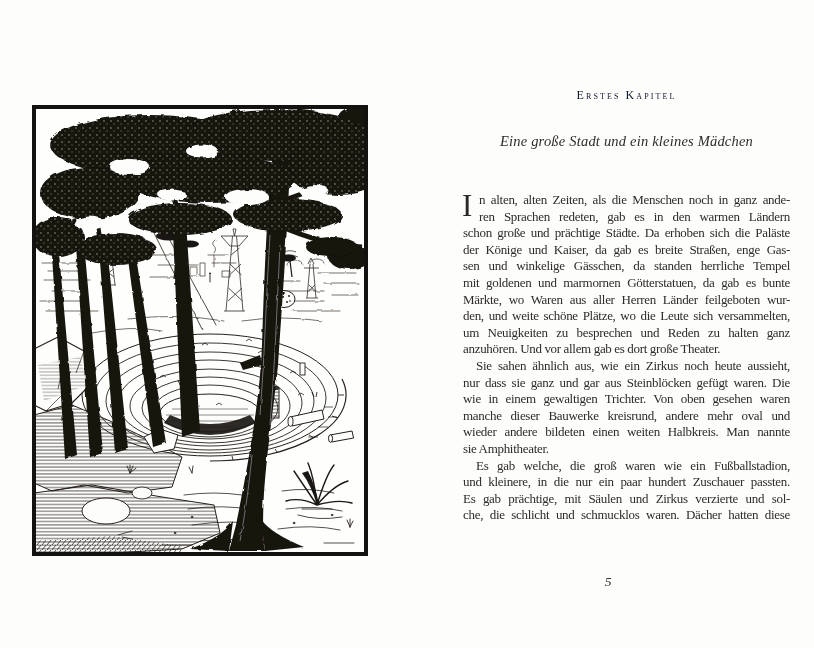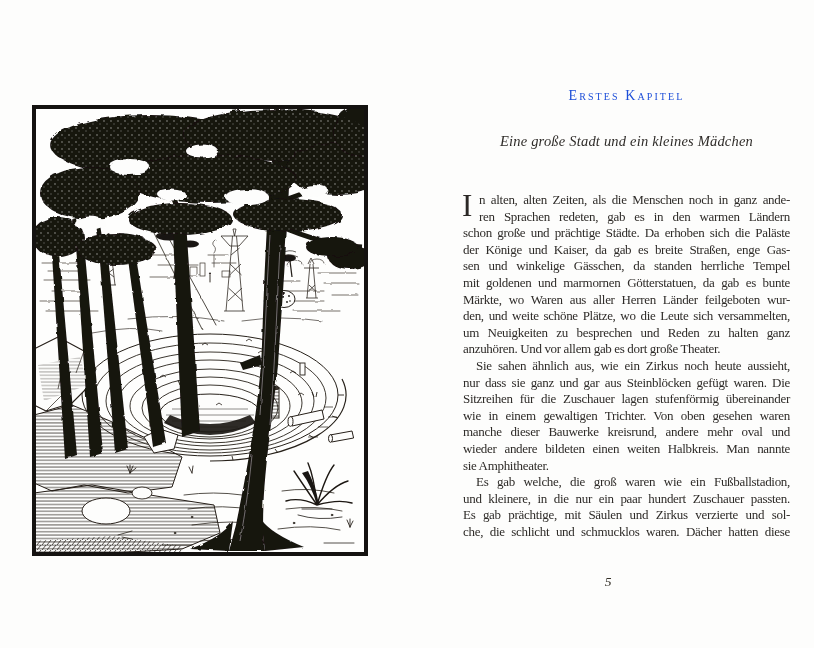--- a/index.html
+++ b/index.html
@@ -7,21 +7,21 @@
     position:relative;width:814px;height:648px;background:#fdfdfc;
     font-family:"Liberation Serif","DejaVu Serif",serif;color:#2e2b28;overflow:hidden;
   }
   
   .illustration{position:absolute;left:32px;top:105px;width:336px;height:451px;margin:0;}
   .illustration svg{display:block;width:336px;height:451px;}
   
   .text-col{position:absolute;left:463px;top:0;width:327px;height:648px;}
   .kicker{
     position:absolute;top:88px;left:0;width:100%;text-align:center;
-    font-variant:small-caps;letter-spacing:2.1px;font-size:14px;color:#1d4ed8;
+    font-variant:small-caps;letter-spacing:2.1px;font-size:12px;color:#0f172a;
   }
   .title{
     position:absolute;top:121px;left:0;width:100%;text-align:center;
     font-style:italic;font-size:14.5px;letter-spacing:.2px;color:#2f2c29;margin-top:12px;
   }
   .body{
     position:absolute;top:192px;left:0;width:327px;
     font-size:13px;line-height:16.6px;letter-spacing:-0.3px;word-spacing:-0.2px;
   }
   .para{position:relative;}
@@ -254,21 +254,20 @@
           <div class="line">sen und winkelige Gässchen, da standen herrliche Tempel</div>
           <div class="line">mit goldenen und marmornen Götterstatuen, da gab es bunte</div>
           <div class="line">Märkte, wo Waren aus aller Herren Länder feilgeboten wur-</div>
           <div class="line">den, und weite schöne Plätze, wo die Leute sich versammelten,</div>
           <div class="line">um Neuigkeiten zu besprechen und Reden zu halten ganz</div>
           <div class="line end">anzuhören. Und vor allem gab es dort große Theater.</div>
         </div>
         <div class="para">
           <div class="line ind">Sie sahen ähnlich aus, wie ein Zirkus noch heute aussieht,</div>
           <div class="line">nur dass sie ganz und gar aus Steinblöcken gefügt waren. Die</div>
-          <div class="line">Sitzreihen für die Zuschauer lagen stufenförmig übereinander</div>
           <div class="line">wie in einem gewaltigen Trichter. Von oben gesehen waren</div>
           <div class="line">manche dieser Bauwerke kreisrund, andere mehr oval und</div>
           <div class="line">wieder andere bildeten einen weiten Halbkreis. Man nannte</div>
           <div class="line end">sie Amphitheater.</div>
         </div>
         <div class="para">
           <div class="line ind">Es gab welche, die groß waren wie ein Fußballstadion,</div>
           <div class="line">und kleinere, in die nur ein paar hundert Zuschauer passten.</div>
           <div class="line">Es gab prächtige, mit Säulen und Zirkus verzierte und sol-</div>
           <div class="line">che, die schlicht und schmucklos waren. Dächer hatten diese</div>

